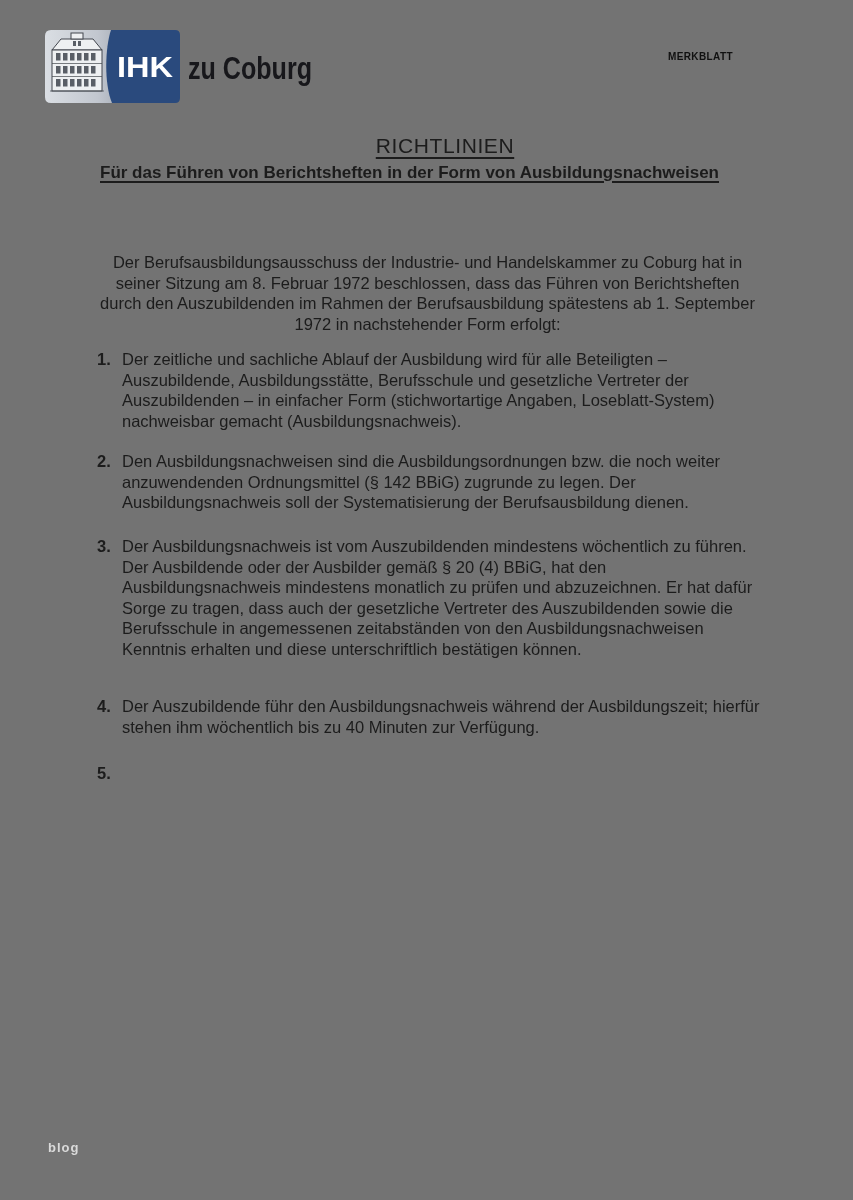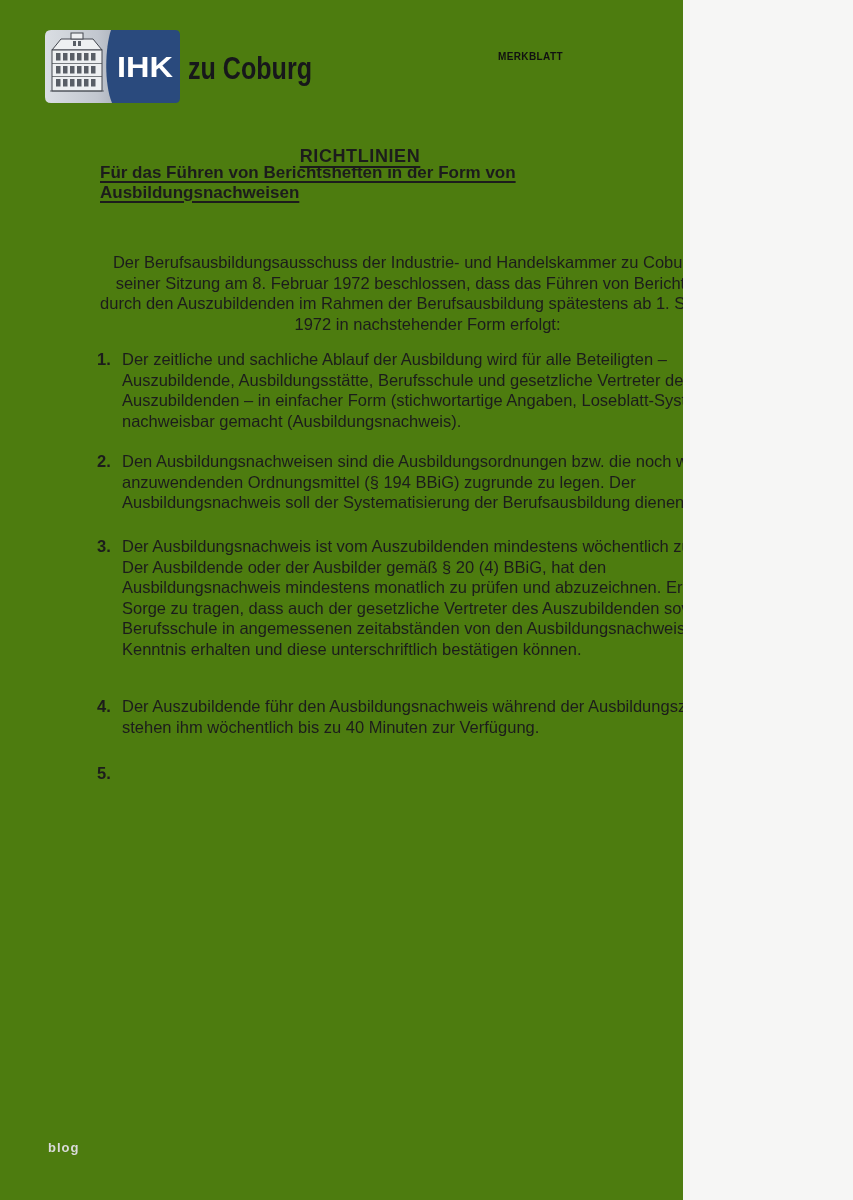--- a/index.html
+++ b/index.html
@@ -1,36 +1,36 @@
 <!DOCTYPE html>
 <html><head>
 <meta charset="utf-8">
 <style>
   html, body { margin: 0; padding: 0; }
   body { background: #f6f6f5; }
   .page {
     position: relative;
-    width: 683px;
+    width: 853px;
     height: 1200px;
-    background: #4d7c0f;
+    background: #737373;
     font-family: "Liberation Sans", "DejaVu Sans", sans-serif;
     color: #1c1c1c;
     overflow: hidden;
   }
   
   .logo { position: absolute; left: 45px; top: 30px; }
   .merkblatt {
     position: absolute; top: 51px; right: 120px;
     font-size: 10px; font-weight: bold; letter-spacing: 0.4px; color: #111;
   }
   
   .title-row { position: absolute; left: 100px; right: 63px; top: 134px; text-align: center; }
   .title {
-    display: inline-block; margin: 12px;
-    font-size: 18px; font-weight: bold; letter-spacing: 0.6px;
+    display: inline-block; margin: 0;
+    font-size: 21px; font-weight: normal; letter-spacing: 0.6px;
     text-decoration: underline; text-decoration-thickness: 2px; text-underline-offset: 4px;
   }
   .subtitle {
     position: absolute; left: 100px; top: 163px;
     font-size: 17px; font-weight: bold;
     text-decoration: underline; text-decoration-thickness: 2px; text-underline-offset: 3px;
   }
   
   .intro {
     position: absolute; left: 100px; top: 252px; width: 655px; margin: 0;
@@ -122,21 +122,21 @@
 
   <p class="intro">Der Berufsausbildungsausschuss der Industrie- und Handelskammer zu Coburg hat in seiner Sitzung am 8. Februar 1972 beschlossen, dass das Führen von Berichtsheften durch den Auszubildenden im Rahmen der Berufsausbildung spätestens ab 1. September 1972 in nachstehender Form erfolgt:</p>
 
   <ol class="guidelines">
     <li class="item item-1">
       <span class="num">1.</span>
       <span class="item-text">Der zeitliche und sachliche Ablauf der Ausbildung wird für alle Beteiligten – Auszubildende, Ausbildungsstätte, Berufsschule und gesetzliche Vertreter der Auszubildenden – in einfacher Form (stichwortartige Angaben, Loseblatt-System) nachweisbar gemacht (Ausbildungsnachweis).</span>
     </li>
     <li class="item item-2">
       <span class="num">2.</span>
-      <span class="item-text">Den Ausbildungsnachweisen sind die Ausbildungsordnungen bzw. die noch weiter anzuwendenden Ordnungsmittel (§ 194 BBiG) zugrunde zu legen. Der Ausbildungsnachweis soll der Systematisierung der Berufsausbildung dienen.</span>
+      <span class="item-text">Den Ausbildungsnachweisen sind die Ausbildungsordnungen bzw. die noch weiter anzuwendenden Ordnungsmittel (§ 142 BBiG) zugrunde zu legen. Der Ausbildungsnachweis soll der Systematisierung der Berufsausbildung dienen.</span>
     </li>
     <li class="item item-3">
       <span class="num">3.</span>
       <span class="item-text">Der Ausbildungsnachweis ist vom Auszubildenden mindestens wöchentlich zu führen. Der Ausbildende oder der Ausbilder gemäß § 20 (4) BBiG, hat den Ausbildungsnachweis mindestens monatlich zu prüfen und abzuzeichnen. Er hat dafür Sorge zu tragen, dass auch der gesetzliche Vertreter des Auszubildenden sowie die Berufsschule in angemessenen zeitabständen von den Ausbildungsnachweisen Kenntnis erhalten und diese unterschriftlich bestätigen können.</span>
     </li>
     <li class="item item-4">
       <span class="num">4.</span>
       <span class="item-text">Der Auszubildende führ den Ausbildungsnachweis während der Ausbildungszeit; hierfür stehen ihm wöchentlich bis zu 40 Minuten zur Verfügung.</span>
     </li>
     <li class="item item-5">

